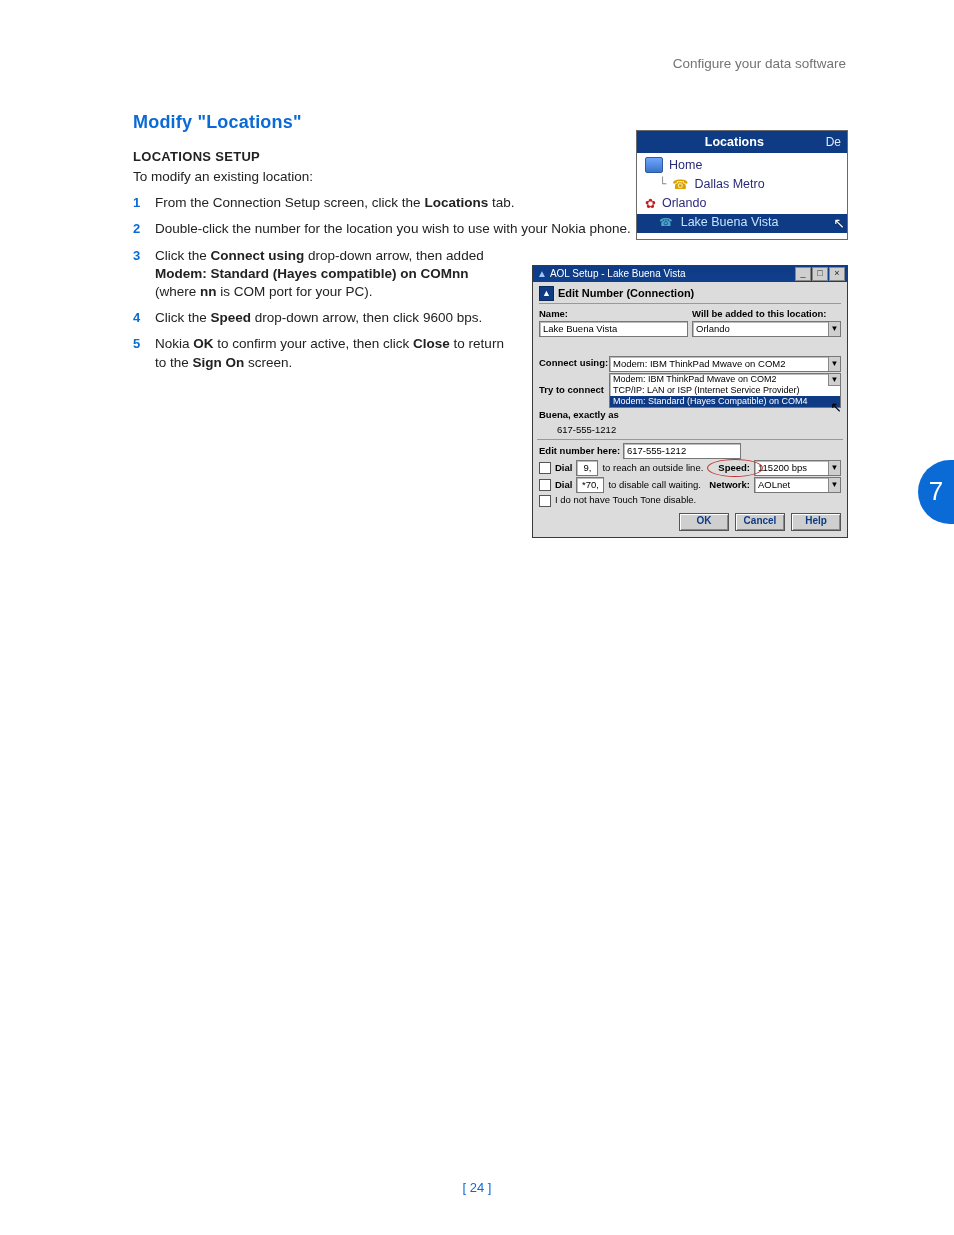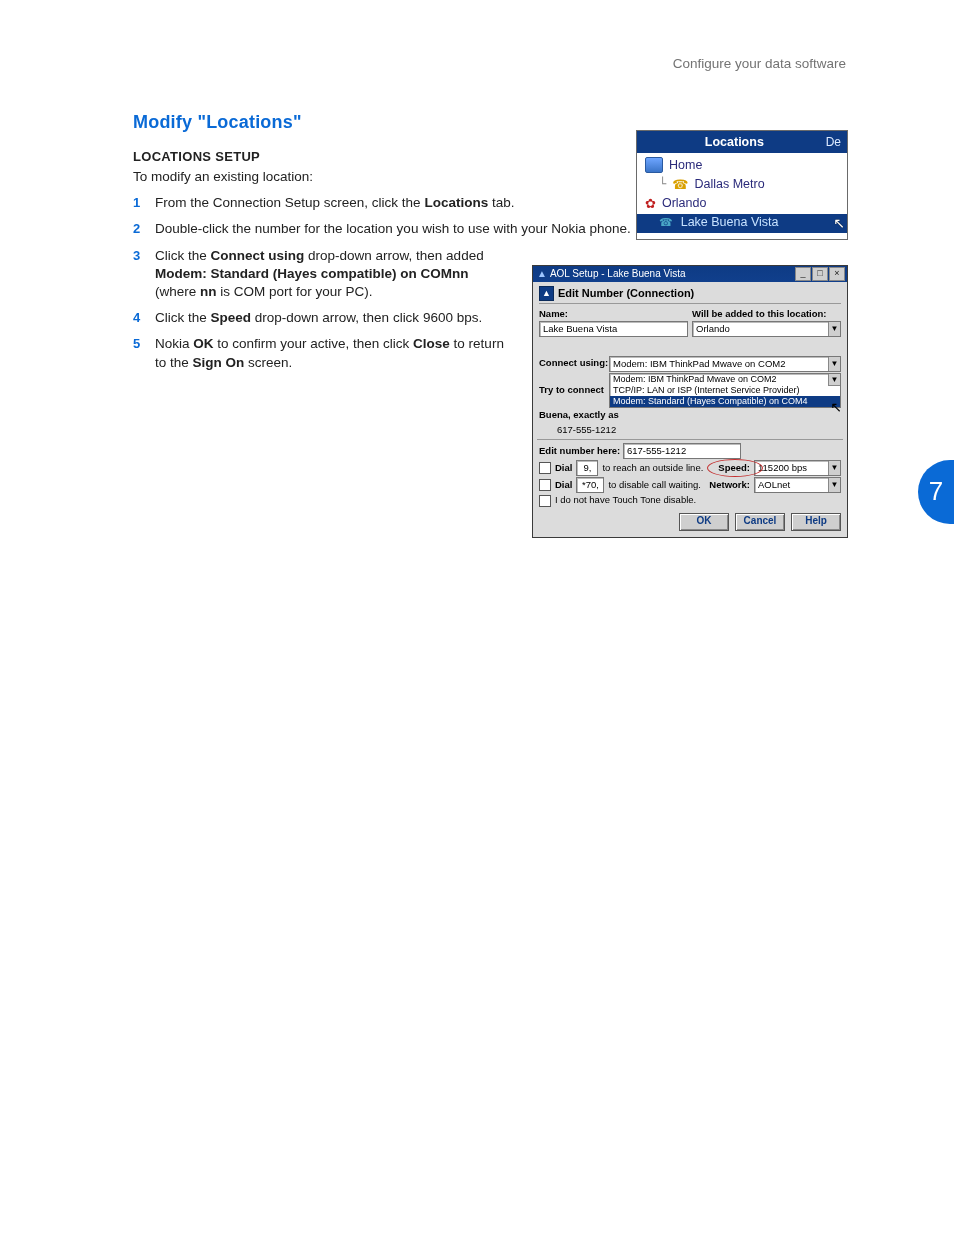--- a/index.html
+++ b/index.html
@@ -425,13 +425,14 @@
       <div class="btnrow">
         <div class="btn">OK</div>
         <div class="btn">Cancel</div>
         <div class="btn">Help</div>
       </div>
     </div>
   </div>
 
   <div class="chapter-tab">7</div>
 
+  <div class="page-num">[ 24 ]</div>
 </div>
 
 </body></html>

